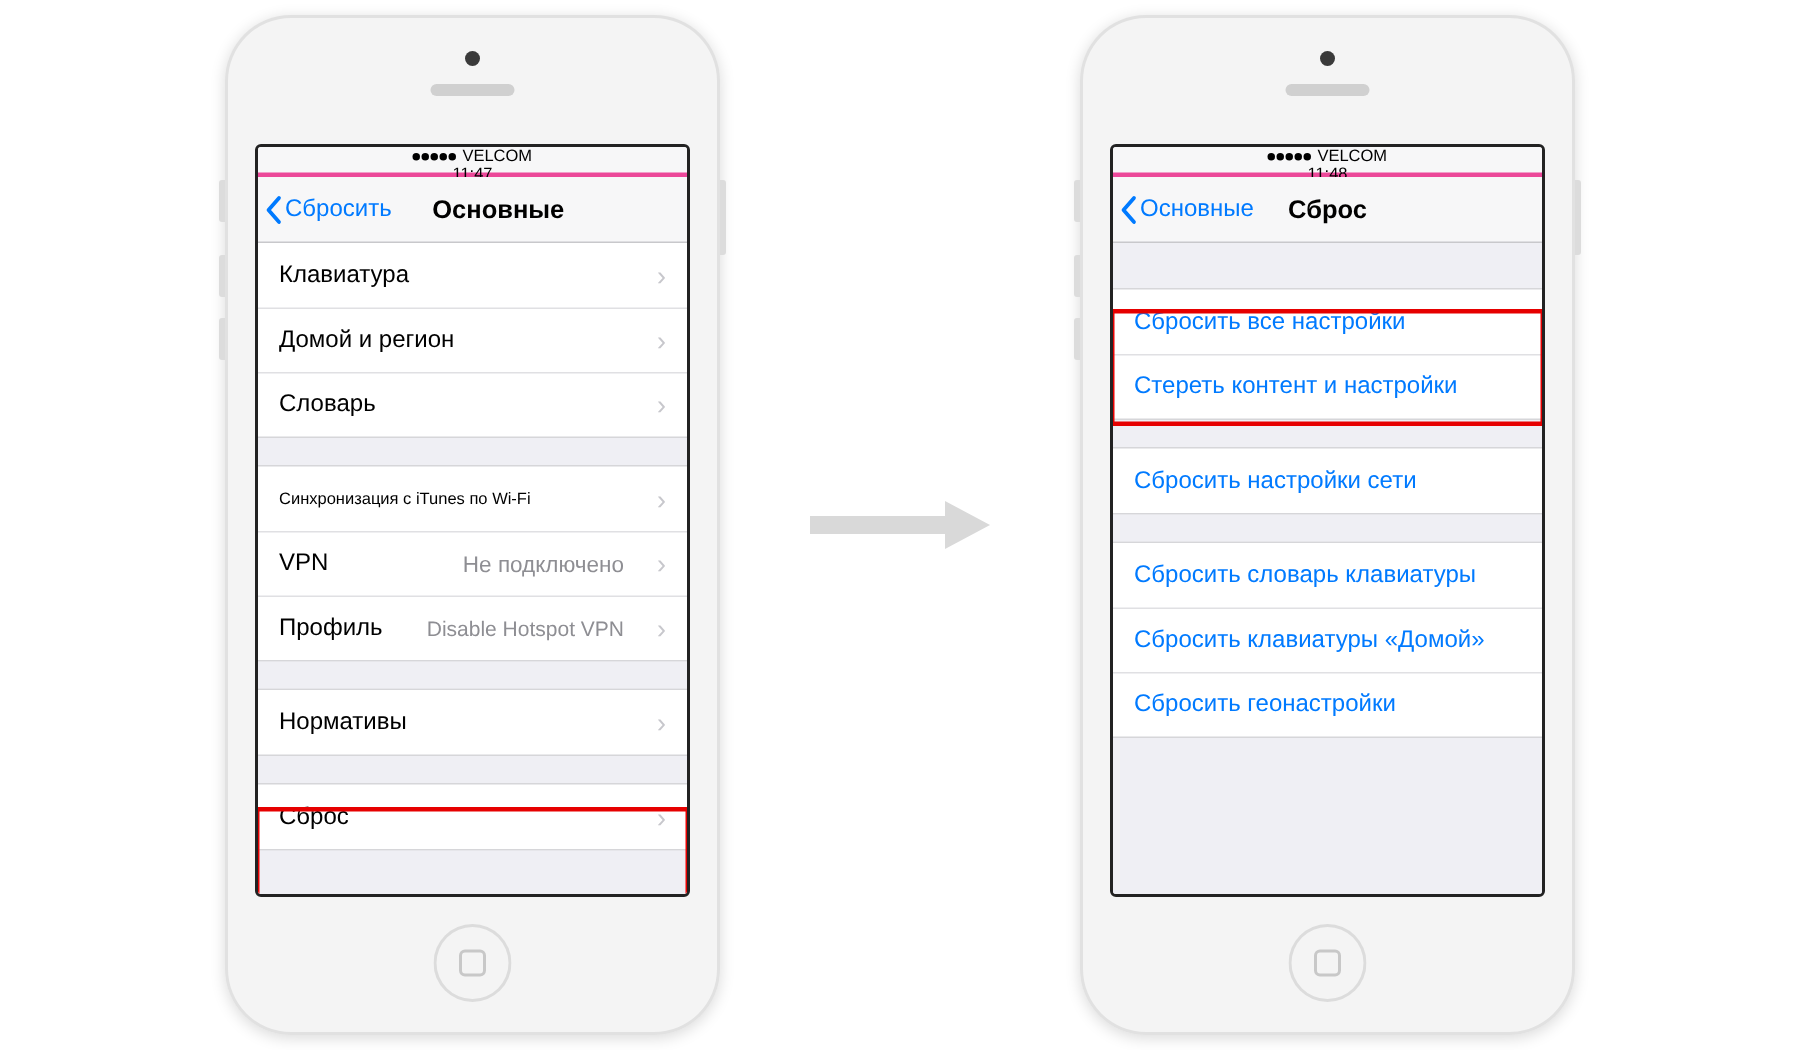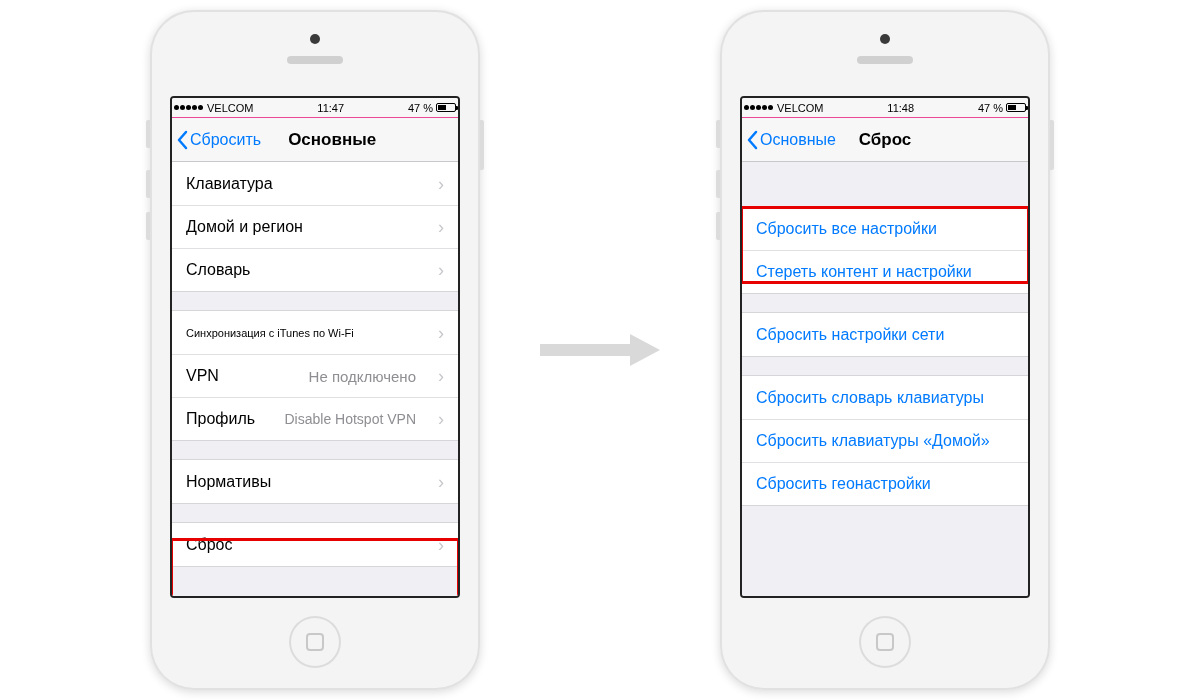--- a/index.html
+++ b/index.html
@@ -95,21 +95,22 @@
   
   .statusbar {
     height:20px;
     background:#f7f7f8;
     display:flex;
     align-items:center;
     justify-content:space-between;
     padding:0 2px;
     font-size:11px;
     color:#000;
-    border-bottom:1px solid #ec4899;
+    border-bottom:3px solid #ec4899;
+    flex-direction:column;
   }
   .sb-left { display:flex; align-items:center; gap:4px; }
   .dots { display:flex; gap:1px; }
   .dots span { width:5px;height:5px;border-radius:50%;background:#000;display:inline-block; }
   .sb-right { display:flex; align-items:center; gap:3px; }
   .battbody { width:20px;height:9px;border:1px solid #000;border-radius:2px;position:relative;display:inline-block; }
   .battbody::after{content:"";position:absolute;right:-3px;top:2px;width:2px;height:4px;background:#000;border-radius:0 1px 1px 0;}
   .battfill{position:absolute;left:1px;top:1px;height:5px;background:#000; width:47%; }
   
   .navbar {
@@ -295,21 +296,21 @@
         <div class="back">
           <svg class="chev" viewBox="0 0 12 20">
               <polyline points="10,2 3,10 10,18" fill="none" stroke="#007aff" stroke-width="2.5" stroke-linecap="round" stroke-linejoin="round"></polyline>
             </svg>
           <span>Основные</span>
         </div>
         <div class="navtitle">Сброс</div>
       </div>
       <div class="content">
 
-        <div class="group" style="margin-top:44px">
+        <div class="group" style="margin-top:30px">
           <div class="cell link">
             <span class="label">Сбросить все настройки</span>
           </div>
           <div class="cell link">
             <span class="label">Стереть контент и настройки</span>
           </div>
         </div>
 
         <div class="group">
           <div class="cell link">

